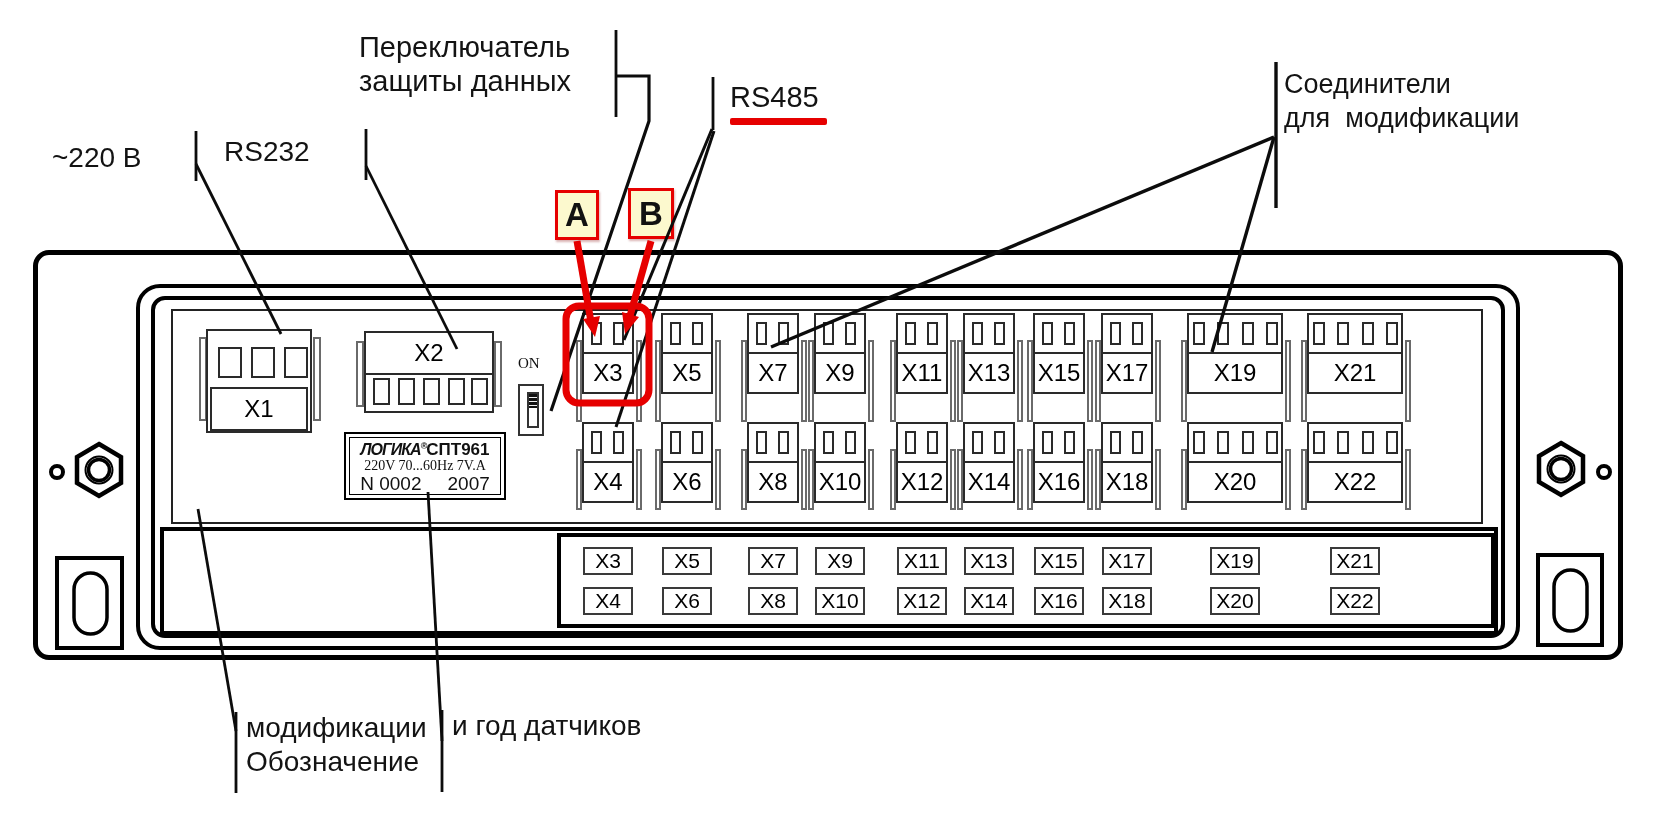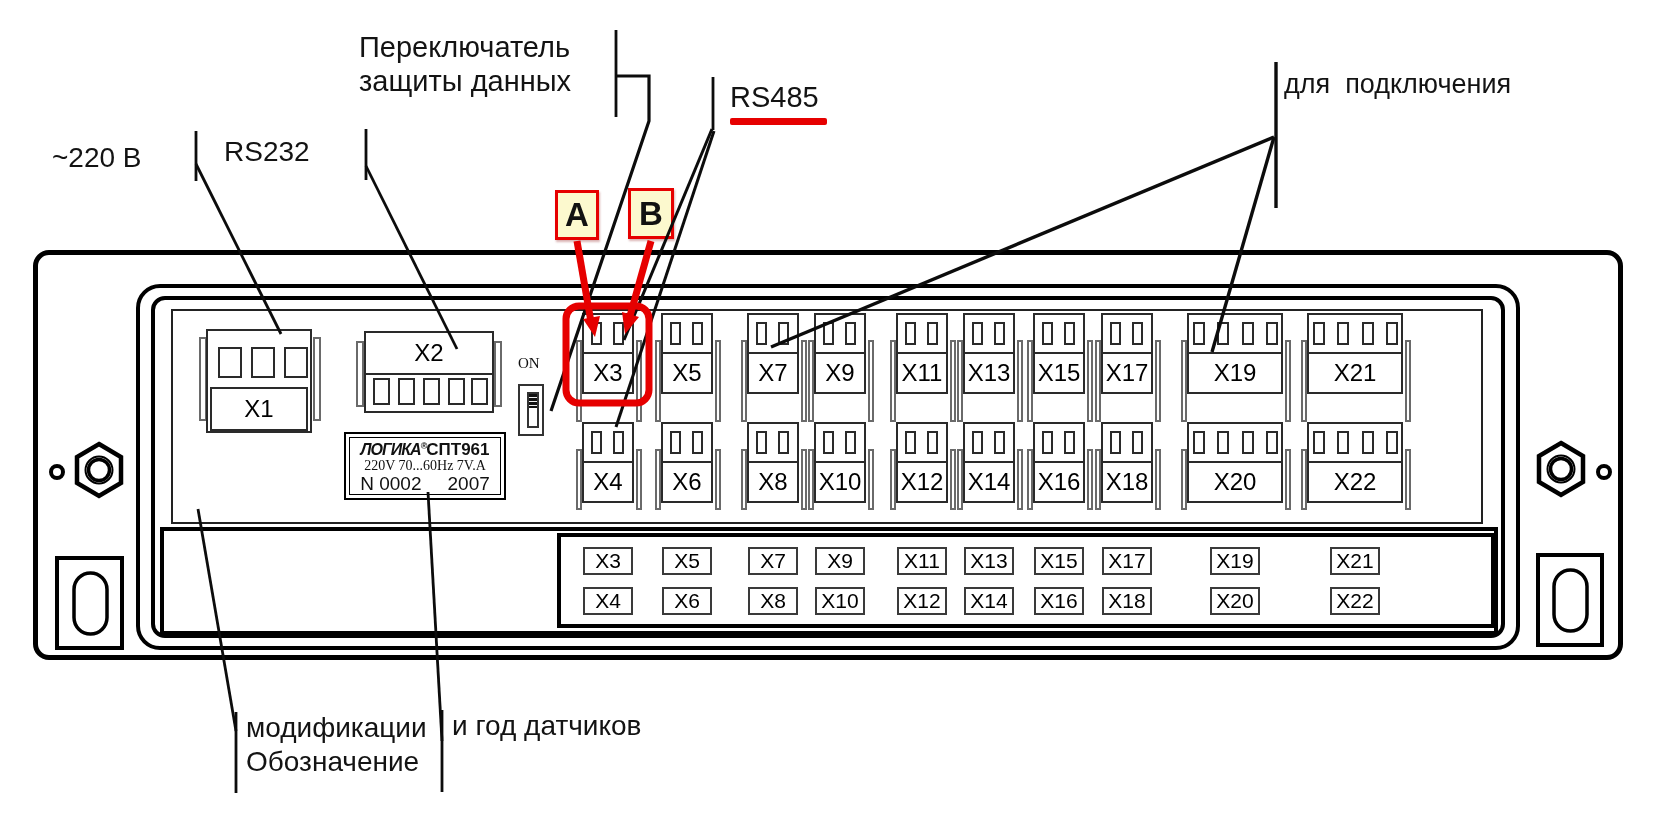--- a/index.html
+++ b/index.html
@@ -250,21 +250,22 @@
     </div>
 
   <div class="callout-text" style="left:52px;top:141px;">~220 В</div>
   <div class="callout-text" style="left:224px;top:135px;">RS232</div>
   <div class="callout-text" style="left:347px;top:30px;font-size:29px;margin-left:12px;">
     <div>Переключатель</div>
     <div>защиты данных</div>
   </div>
   <div class="callout-text" style="left:730px;top:80px;font-size:29px;">RS485</div>
   <div class="callout-text" style="left:1284px;top:67px;font-size:27px;line-height:34px;">
-    <div class="pre">для  подключения</div>
+    <div>Соединители</div>
+    <div class="pre">для  модификации</div>
   </div>
   <div class="callout-text" style="left:246px;top:711px;">
     <div>модификации</div>
     <div>Обозначение</div>
   </div>
   <div class="callout-text" style="left:452px;top:709px;">
     <div>и год датчиков</div>
   </div>
 
   <div class="ab-box" style="left: 555px; top: 190px; width: 38px; height: 44px; background: rgb(252, 249, 206); border-color: rgb(230, 0, 0);">A</div>

